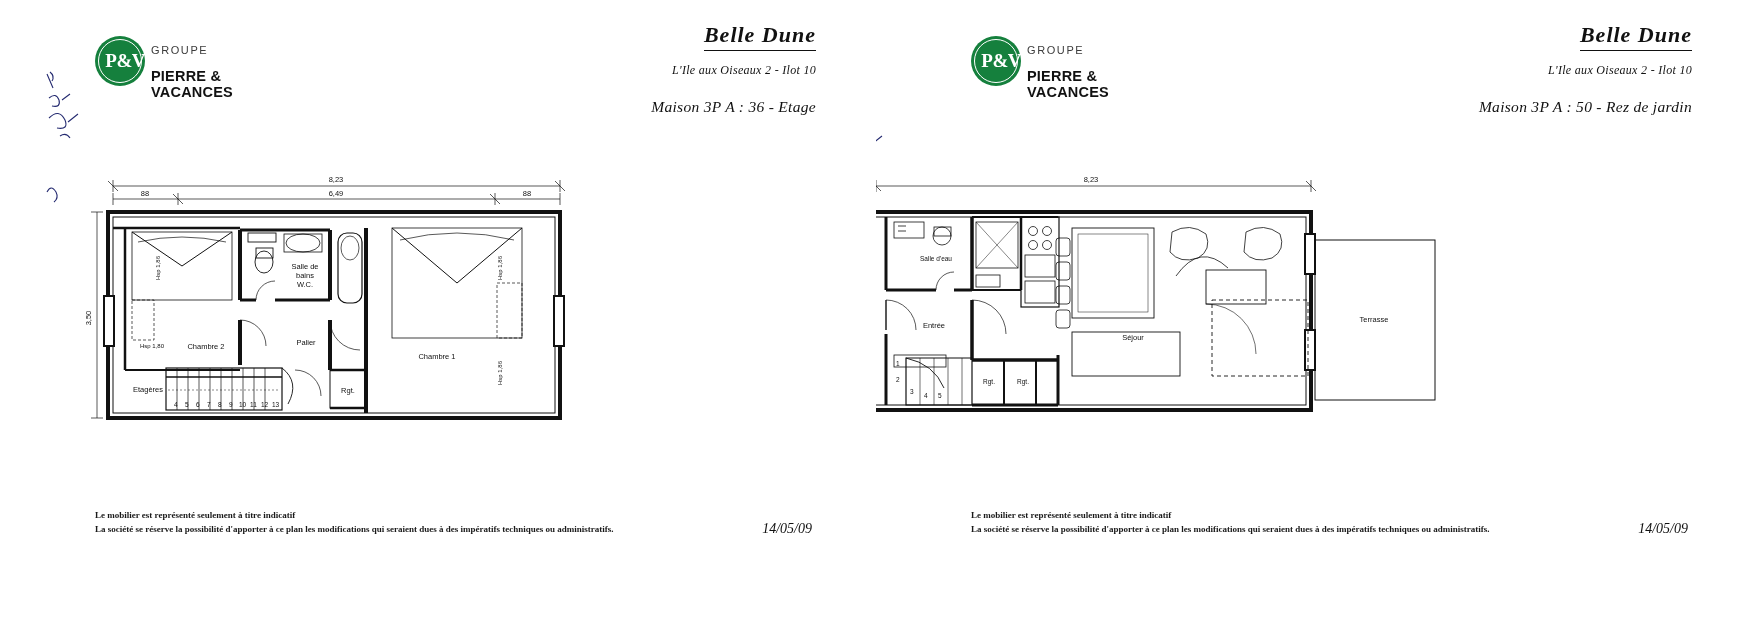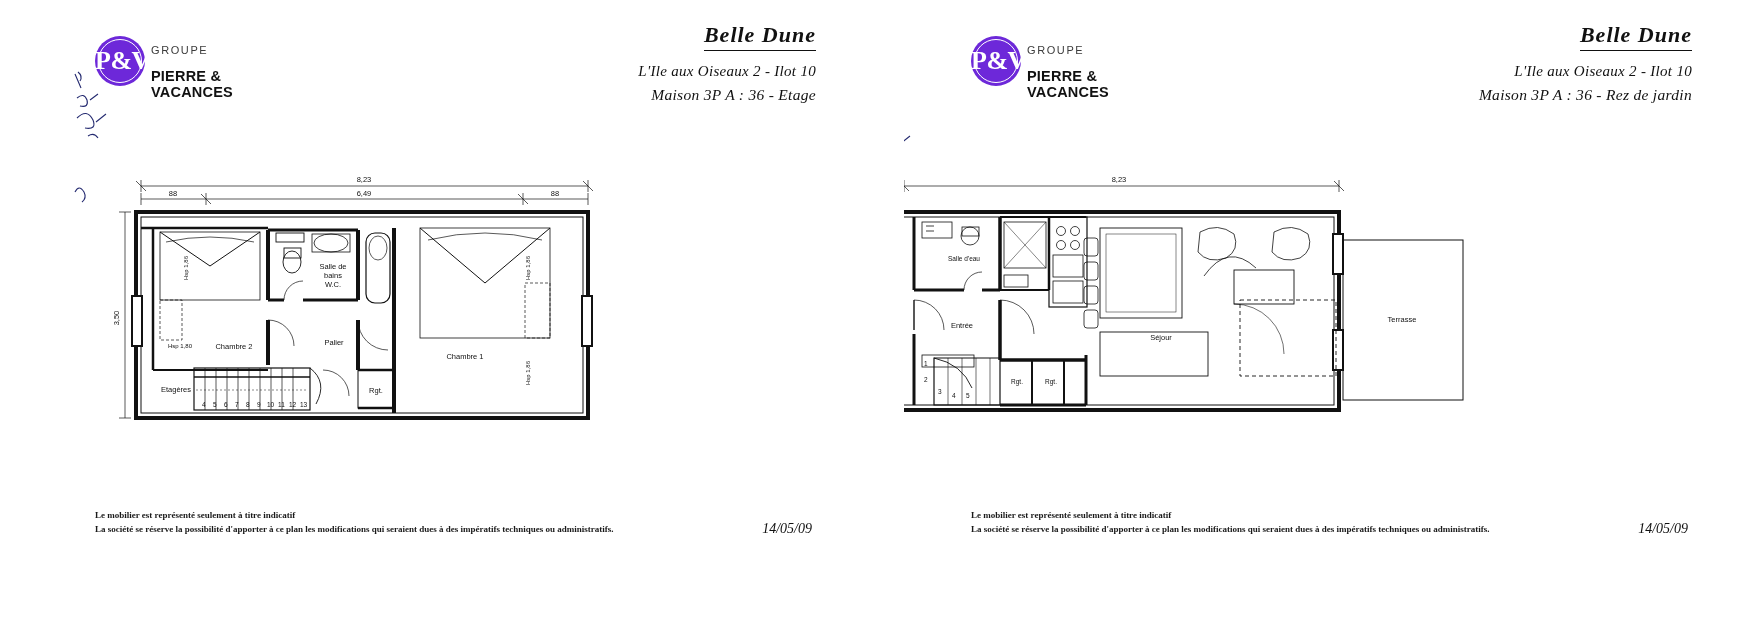--- a/index.html
+++ b/index.html
@@ -42,27 +42,27 @@
     left: 95px;
     top: 36px;
     width: 200px;
     height: 54px;
   }
   .logo-mark {
     position: absolute;
     left: 0; top: 0;
     width: 50px; height: 50px;
     border-radius: 50%;
-    background: #6d28d9;
+    background: #15803d;
     color: #ffffff;
     font-family: "Liberation Serif", serif;
     font-weight: bold;
-    font-size: 26px;
+    font-size: 19px;
     line-height: 50px;
-    text-align: center;
+    text-align: right;
     letter-spacing: -0.5px;
   }
   .logo-mark::after {
     content: "";
     position: absolute;
     left: 3px; top: 3px;
     width: 44px; height: 44px;
     border: 1.5px solid #ffffff;
     border-radius: 50%;
     box-sizing: border-box;
@@ -98,28 +98,28 @@
     font-weight: bold;
     font-style: italic;
     font-size: 22px;
     letter-spacing: 1px;
     border-bottom: 1.6px solid #111;
     padding-bottom: 2px;
     display: inline-block;
   }
   .subtitle1 {
     font-style: italic;
-    font-size: 15px;
+    font-size: 12px;
     margin-top: 12px;
     letter-spacing: 0.3px;
   }
   .subtitle2 {
     font-style: italic;
     font-size: 15.5px;
-    margin-top: 6px;
+    margin-top: 20px;
     letter-spacing: 0.3px;
   }
   
   .footer {
     position: absolute;
     left: 95px;
     bottom: 82px;
     font-size: 9px;
     line-height: 1.55;
     font-weight: bold;
@@ -129,21 +129,21 @@
     position: absolute;
     right: 64px;
     bottom: 82px;
     font-style: italic;
     font-size: 14px;
   }
   
   .plan {
     position: absolute;
     left: 0; top: 0;
-    width: 876px; height: 569px; padding-left: 28px;
+    width: 876px; height: 569px;
   }
   .plan svg { display: block; }
 </style>
 </head>
 <body>
 
 <div class="sheet-wrap">
 
   <div class="sheet left">
 
@@ -309,21 +309,21 @@
       <div class="logo-mark">P&amp;V</div>
       <div class="logo-txt">
         <div class="logo-groupe">GROUPE</div>
         <div class="logo-name">PIERRE &amp; VACANCES</div>
       </div>
     </div>
 
     <div class="title-block">
       <div class="proj-title">Belle  Dune</div>
       <div class="subtitle1">L'Ile aux Oiseaux  2 -  Ilot 10</div>
-      <div class="subtitle2">Maison 3P A : 36 - Rez de jardin</div>
+      <div class="subtitle2">Maison 3P A : 50 - Rez de jardin</div>
     </div>
 
     <div class="footer">
       <div>Le mobilier est représenté seulement à titre indicatif</div>
       <div>La société se réserve la possibilité d'apporter à ce plan les modifications qui seraient dues à des impératifs techniques ou administratifs.</div>
     </div>
     <div class="date">14/05/09</div>
 
     <div class="plan">
       <svg width="876" height="619" viewBox="0 0 876 619" xmlns="http://www.w3.org/2000/svg">

